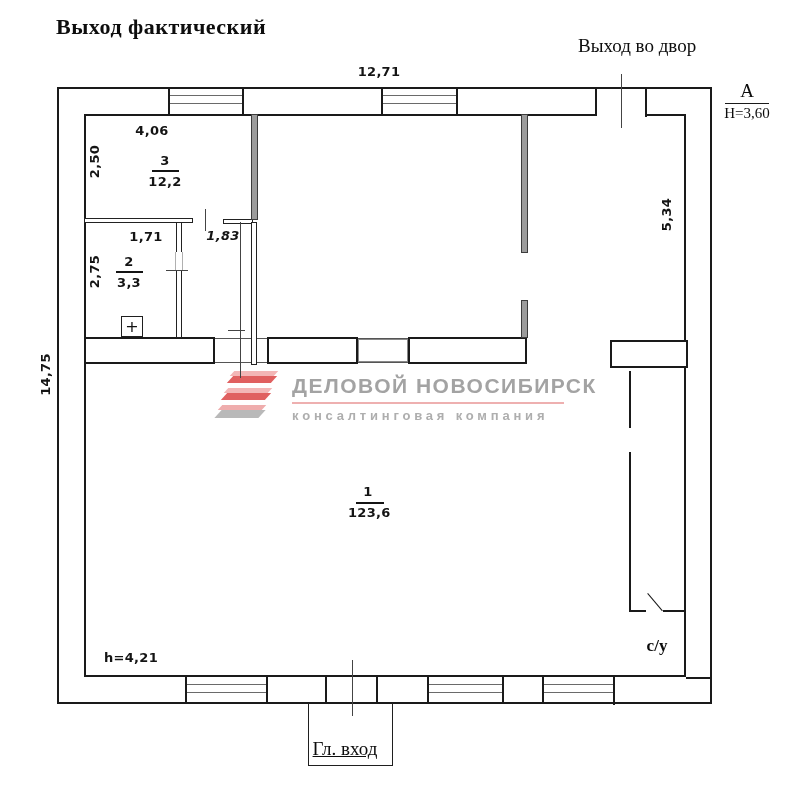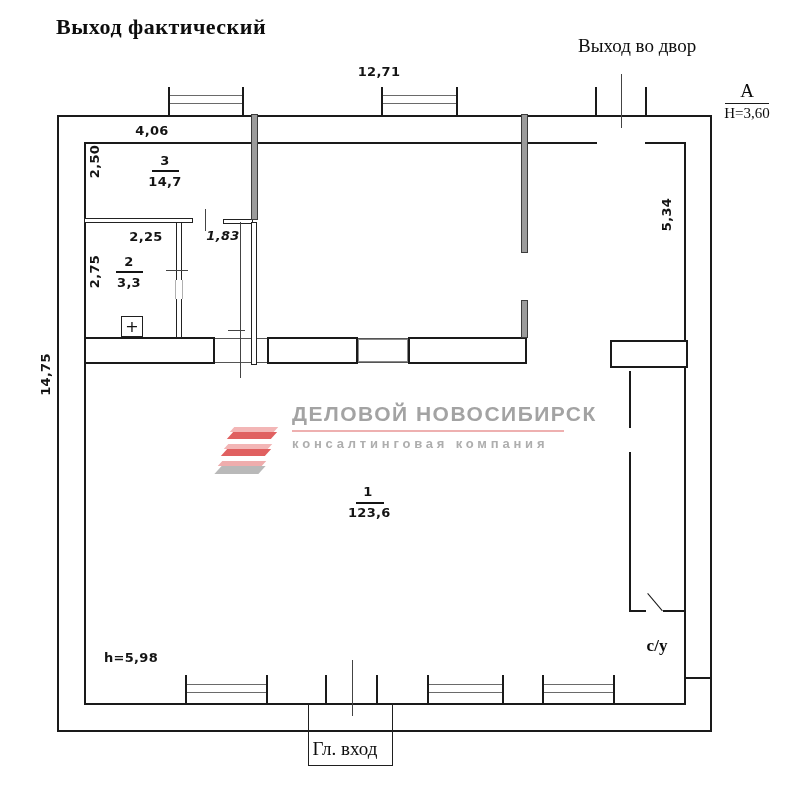--- a/index.html
+++ b/index.html
@@ -1,18 +1,18 @@
 <!DOCTYPE html>
 <html><head>
 <meta charset="utf-8">
 <style>
   html,body{margin:0;padding:0;background:#fff;}
   .canvas{position:relative;width:786px;height:800px;background:#fff;overflow:hidden;
           font-family:"DejaVu Sans",sans-serif;}
-  .abs{position:absolute;margin-top:28px;}
+  .abs{position:absolute;}
   
   .ln{position:absolute;background:#1a1a1a;}
   .thin{background:#555;}
   .axis{background:#444;}
   .winline{background:#6a6a6a;}
   
   .rect{position:absolute;background:#fff;border:2px solid #1a1a1a;box-sizing:border-box;}
   .rect.lite{border:1px solid #888;}
   .rect.part{border:1px solid #222;}
   .gray{position:absolute;background:#9c9c9c;border:1px solid #3c3c3c;box-sizing:border-box;}
@@ -89,21 +89,21 @@
   <div class="ln" style="left:427px;top:675px;width:2px;height:29px;"></div>
   <div class="ln" style="left:502px;top:675px;width:2px;height:29px;"></div>
 
   <div class="ln winline" style="left:543px;top:684px;width:71px;height:1px;"></div>
   <div class="ln winline" style="left:543px;top:692px;width:71px;height:1px;"></div>
   <div class="ln" style="left:542px;top:675px;width:2px;height:29px;"></div>
   <div class="ln" style="left:613px;top:675px;width:2px;height:30px;"></div>
   <div class="ln" style="left:686px;top:677px;width:25px;height:2px;"></div>
 
   <div class="porch" style="left:308px;top:703px;width:85px;height:63px;"></div>
-  <div class="serif" style="left:310px;top:738px;width:70px;font-size:19px;text-align:center;">Гл. вход</div>
+  <div class="serif" style="left:310px;top:738px;width:70px;font-size:19px;text-align:center;text-decoration:underline;">Гл. вход</div>
 
   <div class="ln thin" style="left:84px;top:338px;width:443px;height:1px;"></div>
   <div class="ln thin" style="left:84px;top:362px;width:443px;height:1px;"></div>
   <div class="rect" style="left:84px;top:337px;width:131px;height:27px;"></div>
   <div class="rect" style="left:267px;top:337px;width:91px;height:27px;"></div>
   <div class="rect lite" style="left:358px;top:339px;width:50px;height:23px;"></div>
   <div class="rect" style="left:408px;top:337px;width:119px;height:27px;"></div>
   <div class="rect" style="left:610px;top:340px;width:78px;height:28px;"></div>
 
   <div class="rect part" style="left:84px;top:218px;width:109px;height:5px;"></div>
@@ -132,28 +132,28 @@
   <div class="leaf" style="left:648px;top:593px;"></div>
   <div class="ln" style="left:663px;top:610px;width:23px;height:2px;"></div>
   <div class="serif" style="left:638px;top:636px;width:38px;font-size:17px;font-weight:bold;text-align:center;">с/у</div>
 
   <div class="dim" style="left:356px;top:64px;width:46px;">12,71</div>
   <div class="dim rot" style="left:21px;top:367px;width:48px;">14,75</div>
   <div class="dim rot" style="left:645px;top:207px;width:42px;">5,34</div>
 
   <div class="dim" style="left:134px;top:123px;width:36px;">4,06</div>
   <div class="dim rot" style="left:72px;top:154px;width:44px;">2,50</div>
-  <div class="dim" style="left:128px;top:229px;width:36px;">2,25</div>
+  <div class="dim" style="left:128px;top:229px;width:36px;">1,71</div>
   <div class="dim" style="left:204px;top:228px;width:38px;font-style:italic;">1,83</div>
   <div class="dim rot" style="left:72px;top:264px;width:44px;">2,75</div>
-  <div class="dim" style="left:104px;top:650px;width:48px;">h=5,98</div>
+  <div class="dim" style="left:104px;top:650px;width:48px;">h=4,21</div>
 
   <div class="dim" style="left:148px;top:153px;width:34px;">3</div>
   <div class="frac-line" style="left:152px;top:170px;width:27px;"></div>
-  <div class="dim" style="left:148px;top:174px;width:34px;">14,7</div>
+  <div class="dim" style="left:148px;top:174px;width:34px;">12,2</div>
 
   <div class="dim" style="left:112px;top:254px;width:34px;">2</div>
   <div class="frac-line" style="left:116px;top:271px;width:27px;"></div>
   <div class="dim" style="left:112px;top:275px;width:34px;">3,3</div>
 
   <div class="dim" style="left:350px;top:484px;width:36px;">1</div>
   <div class="frac-line" style="left:356px;top:502px;width:28px;"></div>
   <div class="dim" style="left:348px;top:505px;width:40px;">123,6</div>
 
   <div class="serif" style="left:578px;top:35px;font-size:19px;">Выход во двор</div>

